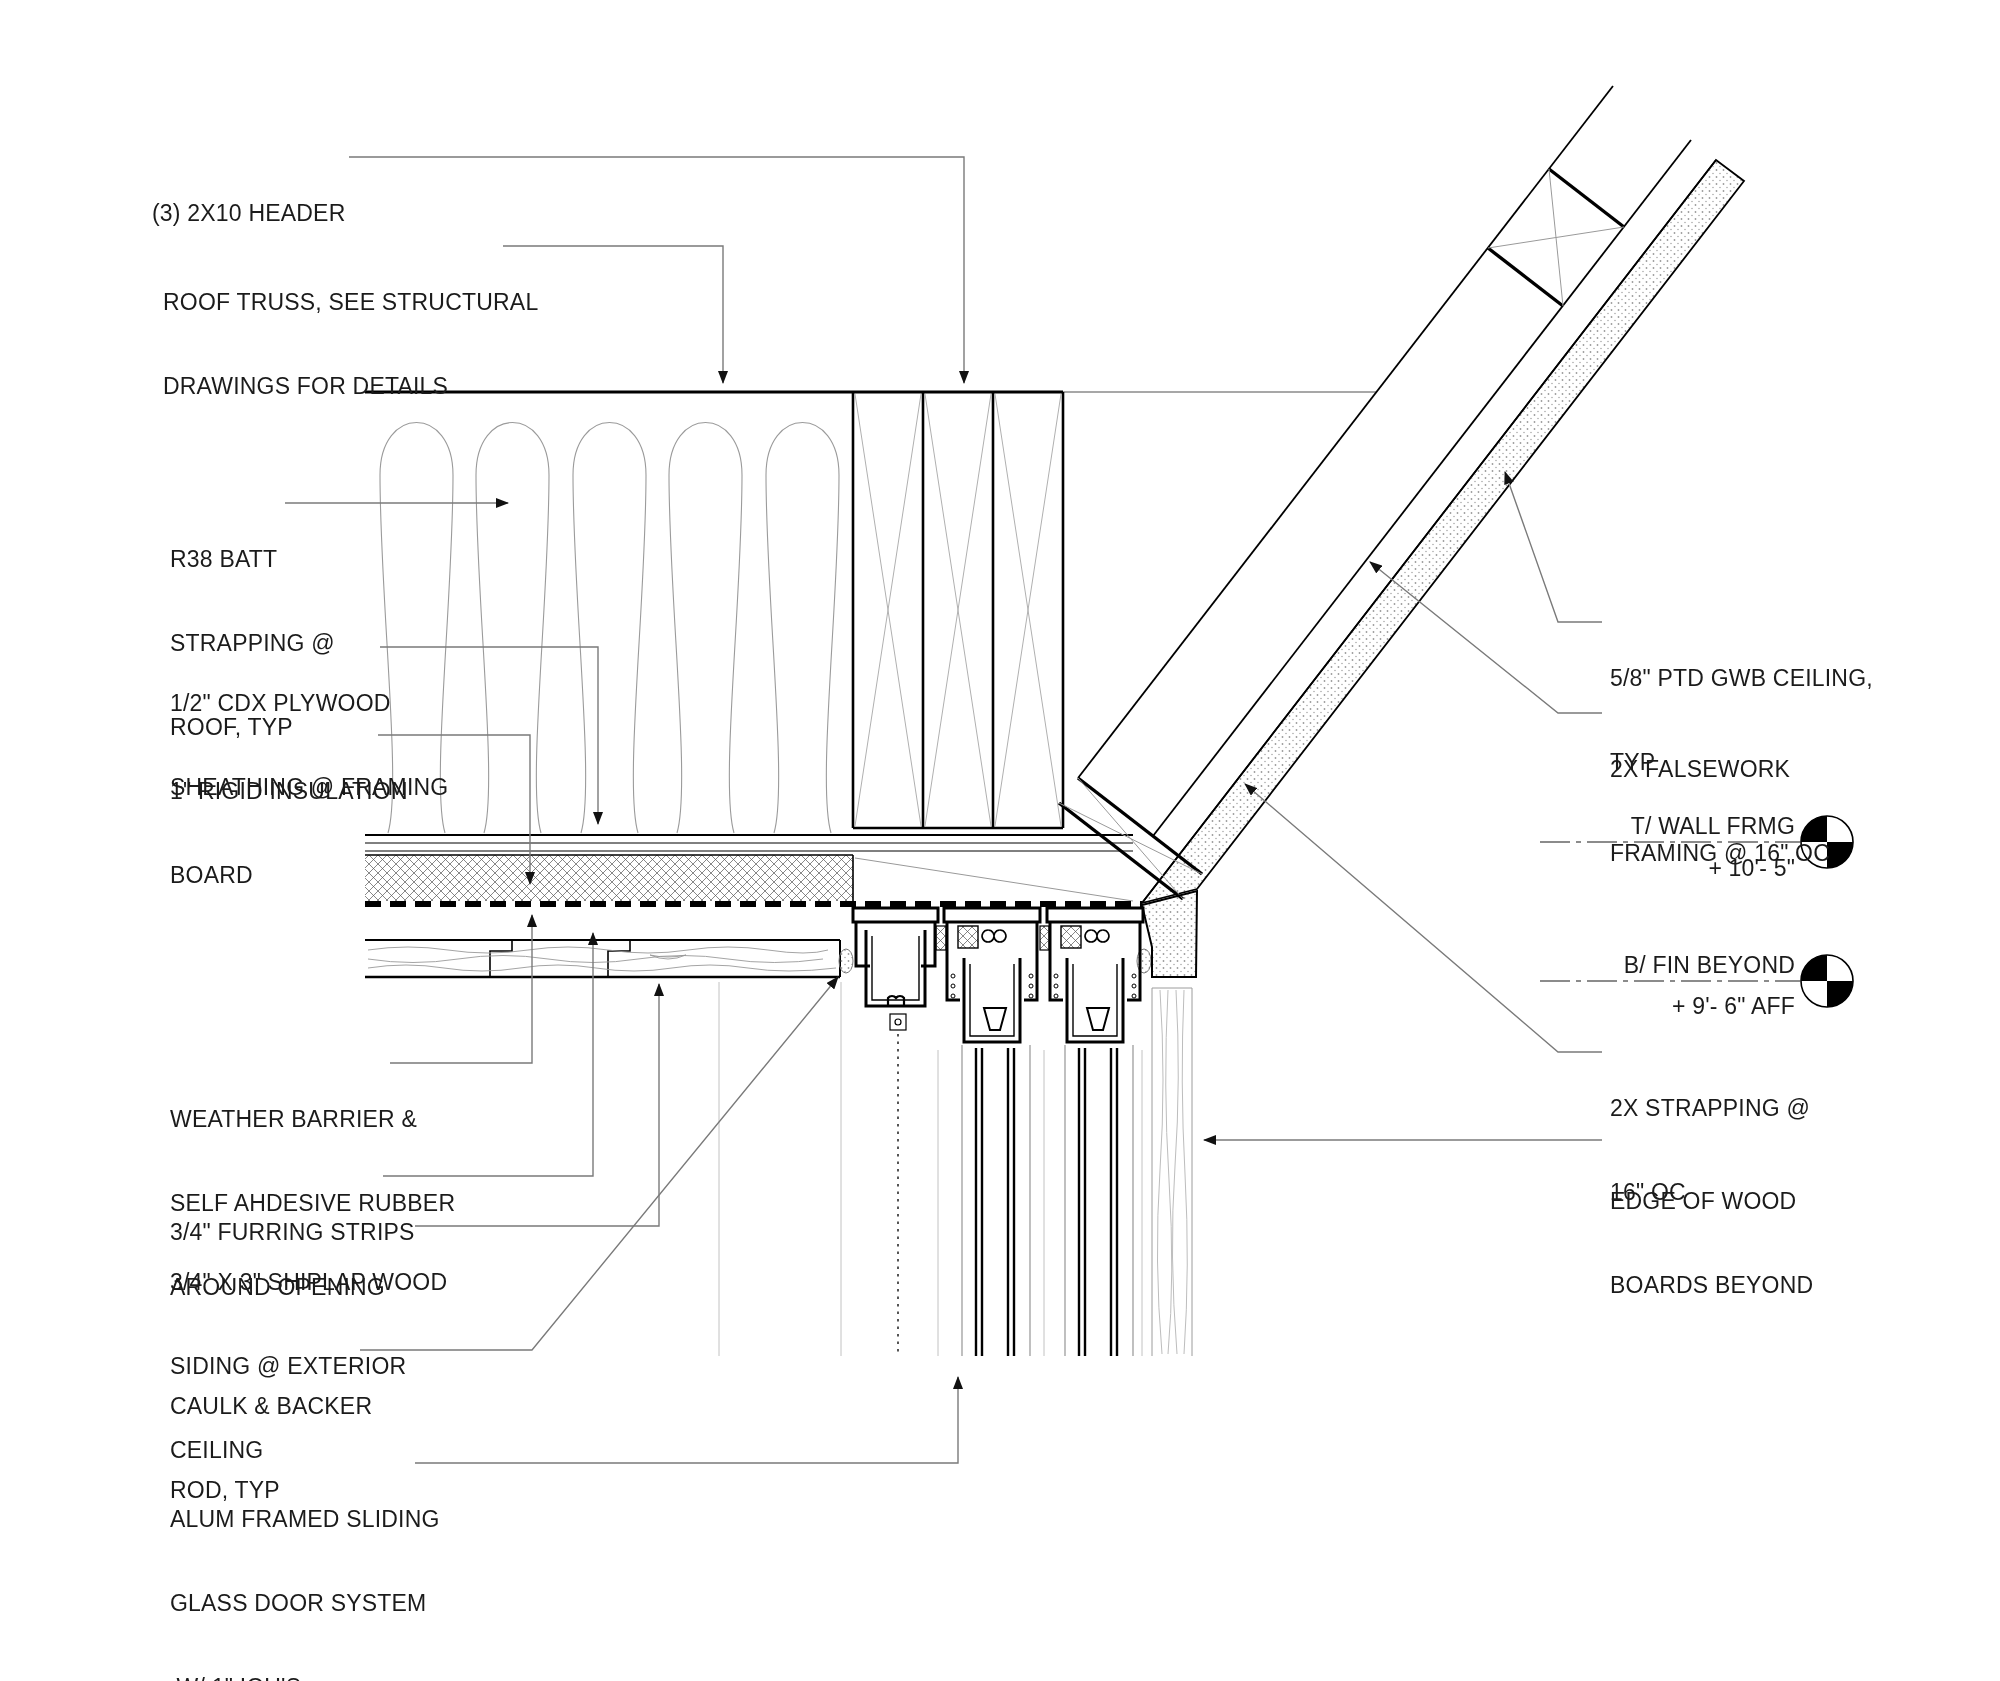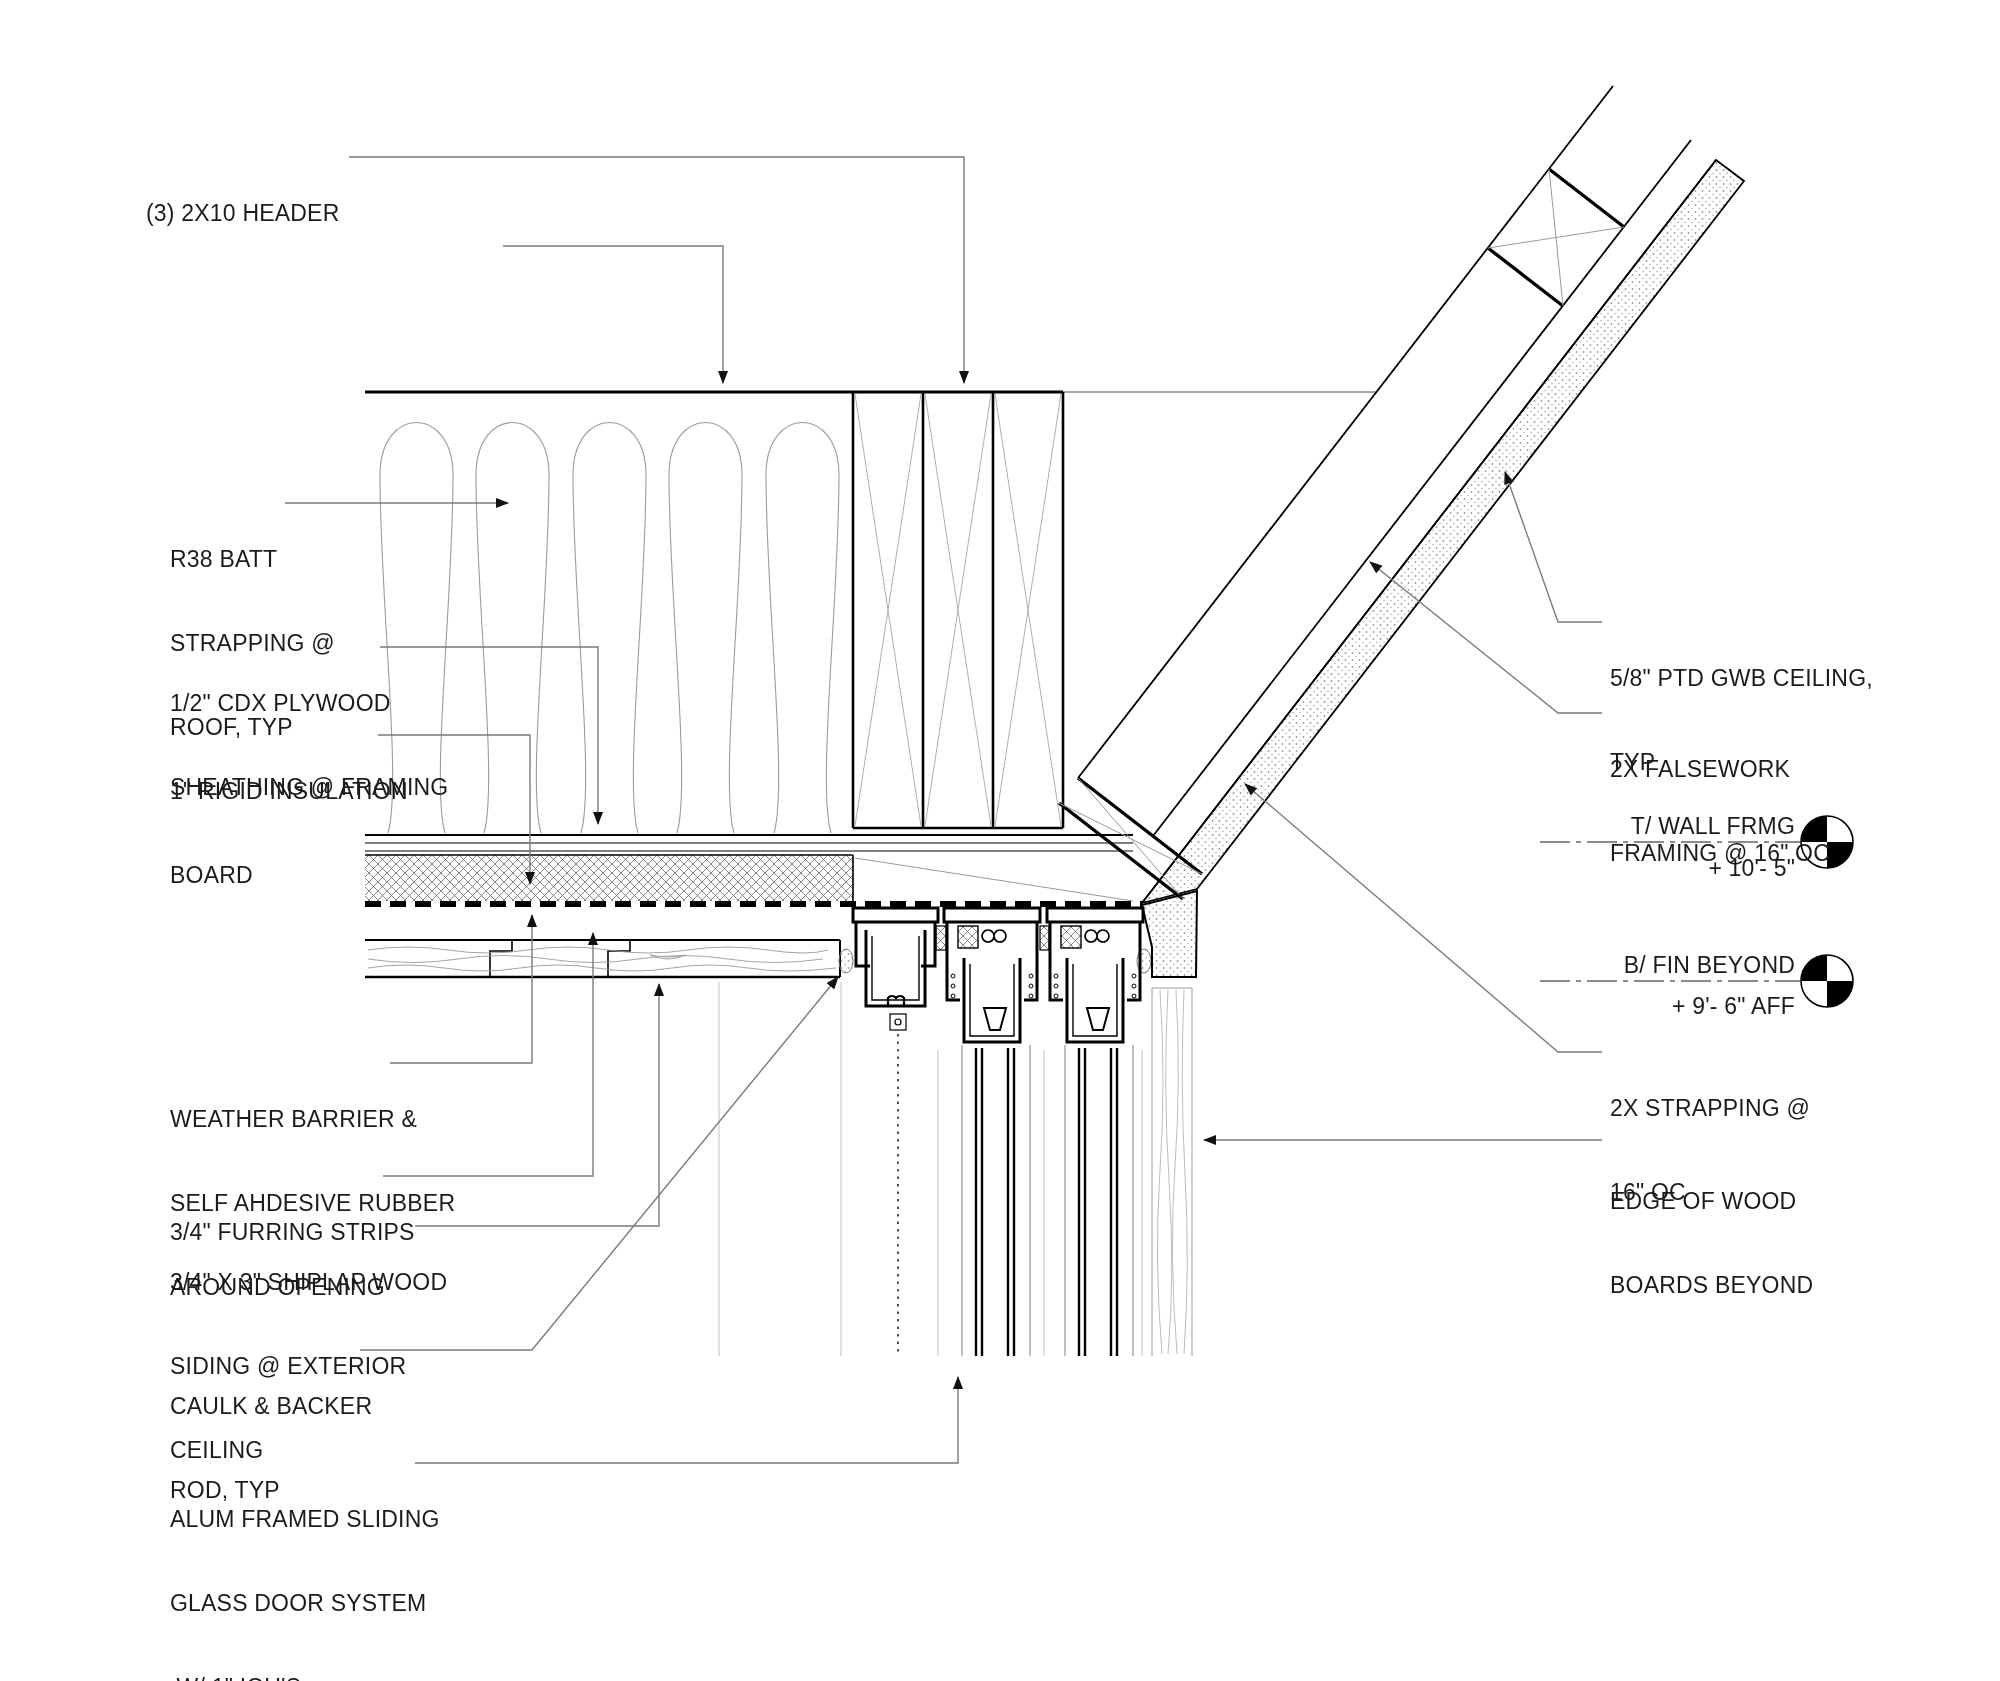--- a/index.html
+++ b/index.html
@@ -4,21 +4,21 @@
 <style>
   html,body{margin:0;padding:0;background:#fff;}
   #sheet{position:relative;width:2000px;height:1681px;background:#ffffff;overflow:hidden;
          font-family:"Liberation Sans",sans-serif;}
   #linework{position:absolute;left:0;top:0;}
   .label{position:absolute;font-size:23px;line-height:28px;color:#1b1b1b;
          white-space:pre;letter-spacing:0.2px;}
   .label div{min-height:28px;}
   .ralign{text-align:center;}
   
-  #l1{left:146px;top:143px;}
+  #l1{left:152px;top:143px;}
   #l2{left:163px;top:232px;}
   #l3{left:170px;top:489px;}
   #l4{left:170px;top:633px;}
   #l5{left:170px;top:721px;}
   #l6{left:170px;top:1049px;}
   #l7{left:170px;top:1162px;}
   #l8{left:170px;top:1212px;}
   #l9{left:170px;top:1336px;}
   #l10{left:170px;top:1449px;}
   
@@ -258,20 +258,24 @@
       <circle cx="1827" cy="981" r="26" fill="#fff" stroke="#000" stroke-width="1.6"></circle>
       <path d="M1827,981 L1827,955 A26,26 0 0 0 1801,981 Z" fill="#000"></path>
       <path d="M1827,981 L1827,1007 A26,26 0 0 0 1853,981 Z" fill="#000"></path>
     </g>
   </g>
 </svg>
 
   <div class="label" id="l1">
     <div>(3) 2X10 HEADER</div>
   </div>
+  <div class="label" id="l2">
+    <div>ROOF TRUSS, SEE STRUCTURAL</div>
+    <div>DRAWINGS FOR DETAILS</div>
+  </div>
   <div class="label" id="l3">
     <div>R38 BATT</div>
     <div>STRAPPING @</div>
     <div>ROOF, TYP</div>
   </div>
   <div class="label" id="l4">
     <div>1/2" CDX PLYWOOD</div>
     <div>SHEATHING @ FRAMING</div>
   </div>
   <div class="label" id="l5">

